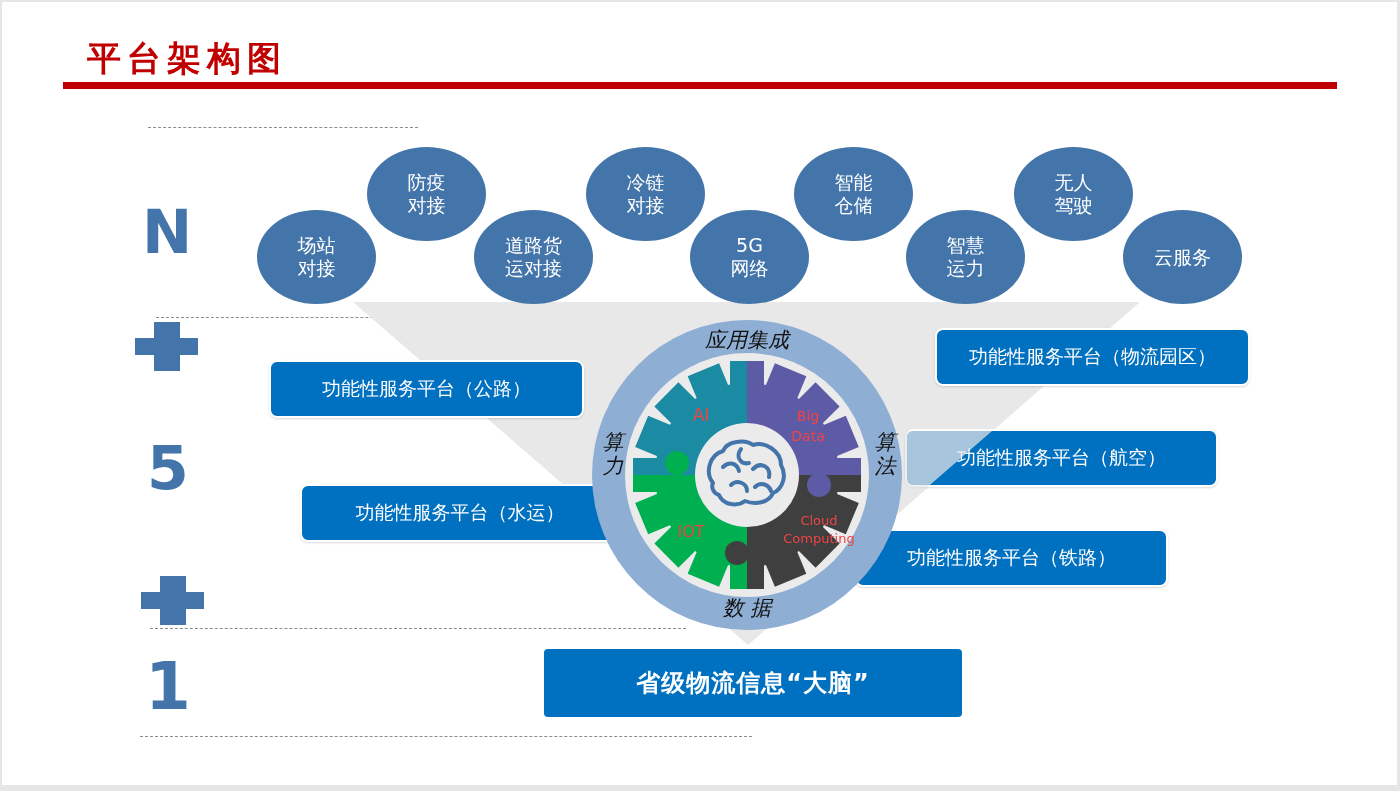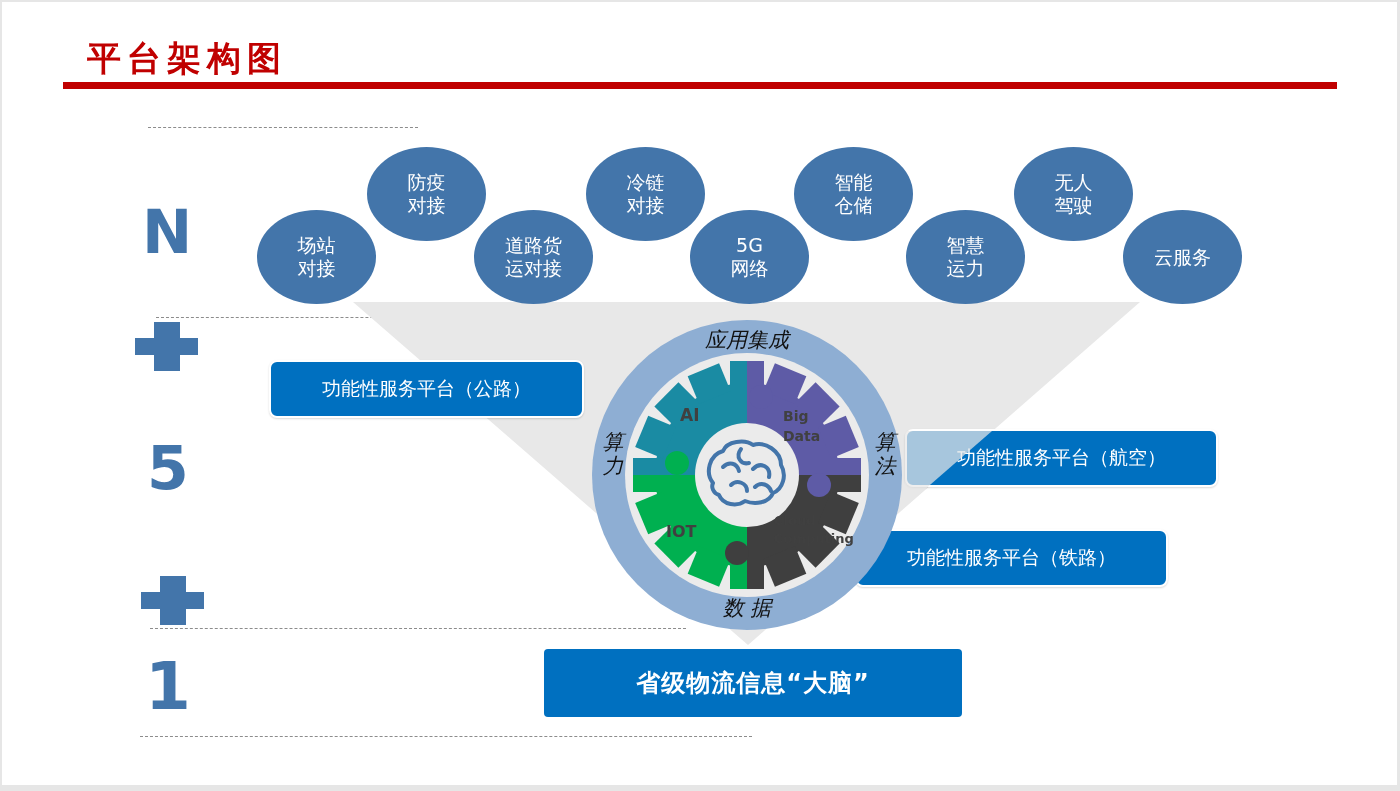--- a/index.html
+++ b/index.html
@@ -11,21 +11,21 @@
   .bigchar{position:absolute;color:#4375aa;font-family:"DejaVu Sans","Liberation Sans",sans-serif;font-weight:bold;line-height:1;}
   .plus{position:absolute;width:63px;height:49px;}
   .plus .h{position:absolute;left:0;top:16px;width:63px;height:17px;background:#4375aa;}
   .plus .v{position:absolute;left:19px;top:0;width:26px;height:49px;background:#4375aa;}
   .bubble{position:absolute;width:119px;height:94px;border-radius:50%;background:#4375aa;color:#fff;display:flex;align-items:center;justify-content:center;text-align:center;font-size:19px;line-height:23px;white-space:pre-line;}
   .funnel{position:absolute;left:0;top:0;}
   .pbox{position:absolute;height:58px;background:#0070c0;border:2px solid #fff;border-radius:8px;color:#fff;font-size:19px;display:flex;align-items:center;justify-content:center;box-sizing:border-box;box-shadow:0 1px 2px rgba(0,0,0,0.15);}
   .brain-box{position:absolute;left:542px;top:647px;width:418px;height:68px;background:#0070c0;border-radius:4px;color:#fff;font-size:24px;font-weight:bold;display:flex;align-items:center;justify-content:center;letter-spacing:1px;}
   .gear-wrap{position:absolute;left:588px;top:316px;width:314px;height:314px;}
   .ring-label{position:absolute;color:#111;font-size:21px;line-height:24px;text-align:center;font-style:italic;}
-  .gear-label{position:absolute;color:#404040;font-weight:bold;text-align:left;line-height:20px;}
+  .gear-label{position:absolute;color:#ef4444;font-weight:normal;text-align:center;line-height:20px;}
 </style>
 </head>
 <body>
 
 <div class="slide">
 
   <div class="title">平台架构图</div>
   <div class="title-rule"></div>
 
   <div class="dash" style="left:146px;top:125px;width:270px;"></div>
@@ -61,20 +61,22 @@
 网络</div>
   <div class="bubble" style="left:792px;top:145px;">智能
 仓储</div>
   <div class="bubble" style="left:1012px;top:145px;">无人
 驾驶</div>
   <div class="bubble" style="left:904px;top:208px;">智慧
 运力</div>
   <div class="bubble" style="left:1121px;top:208px;">云服务</div>
 
   <div class="pbox" style="left:267px;top:358px;width:315px;">功能性服务平台（公路）</div>
+  <div class="pbox" style="left:298px;top:482px;width:320px;">功能性服务平台（水运）</div>
+  <div class="pbox" style="left:933px;top:326px;width:315px;">功能性服务平台（物流园区）</div>
   <div class="pbox" style="left:903px;top:427px;width:313px;">功能性服务平台（航空）</div>
   <div class="pbox" style="left:853px;top:527px;width:313px;">功能性服务平台（铁路）</div>
 
   <svg class="funnel" width="1395" height="783" style="pointer-events:none;">
     <polygon points="903,429 990,429 921,489 903,489" fill="#e8e8e8" opacity="0.72"></polygon>
   </svg>
 
   <div class="gear-wrap">
     <svg width="314" height="314" viewBox="-157 -157 314 314">
       <circle cx="0" cy="0" r="155" fill="#8eaed3"></circle>

